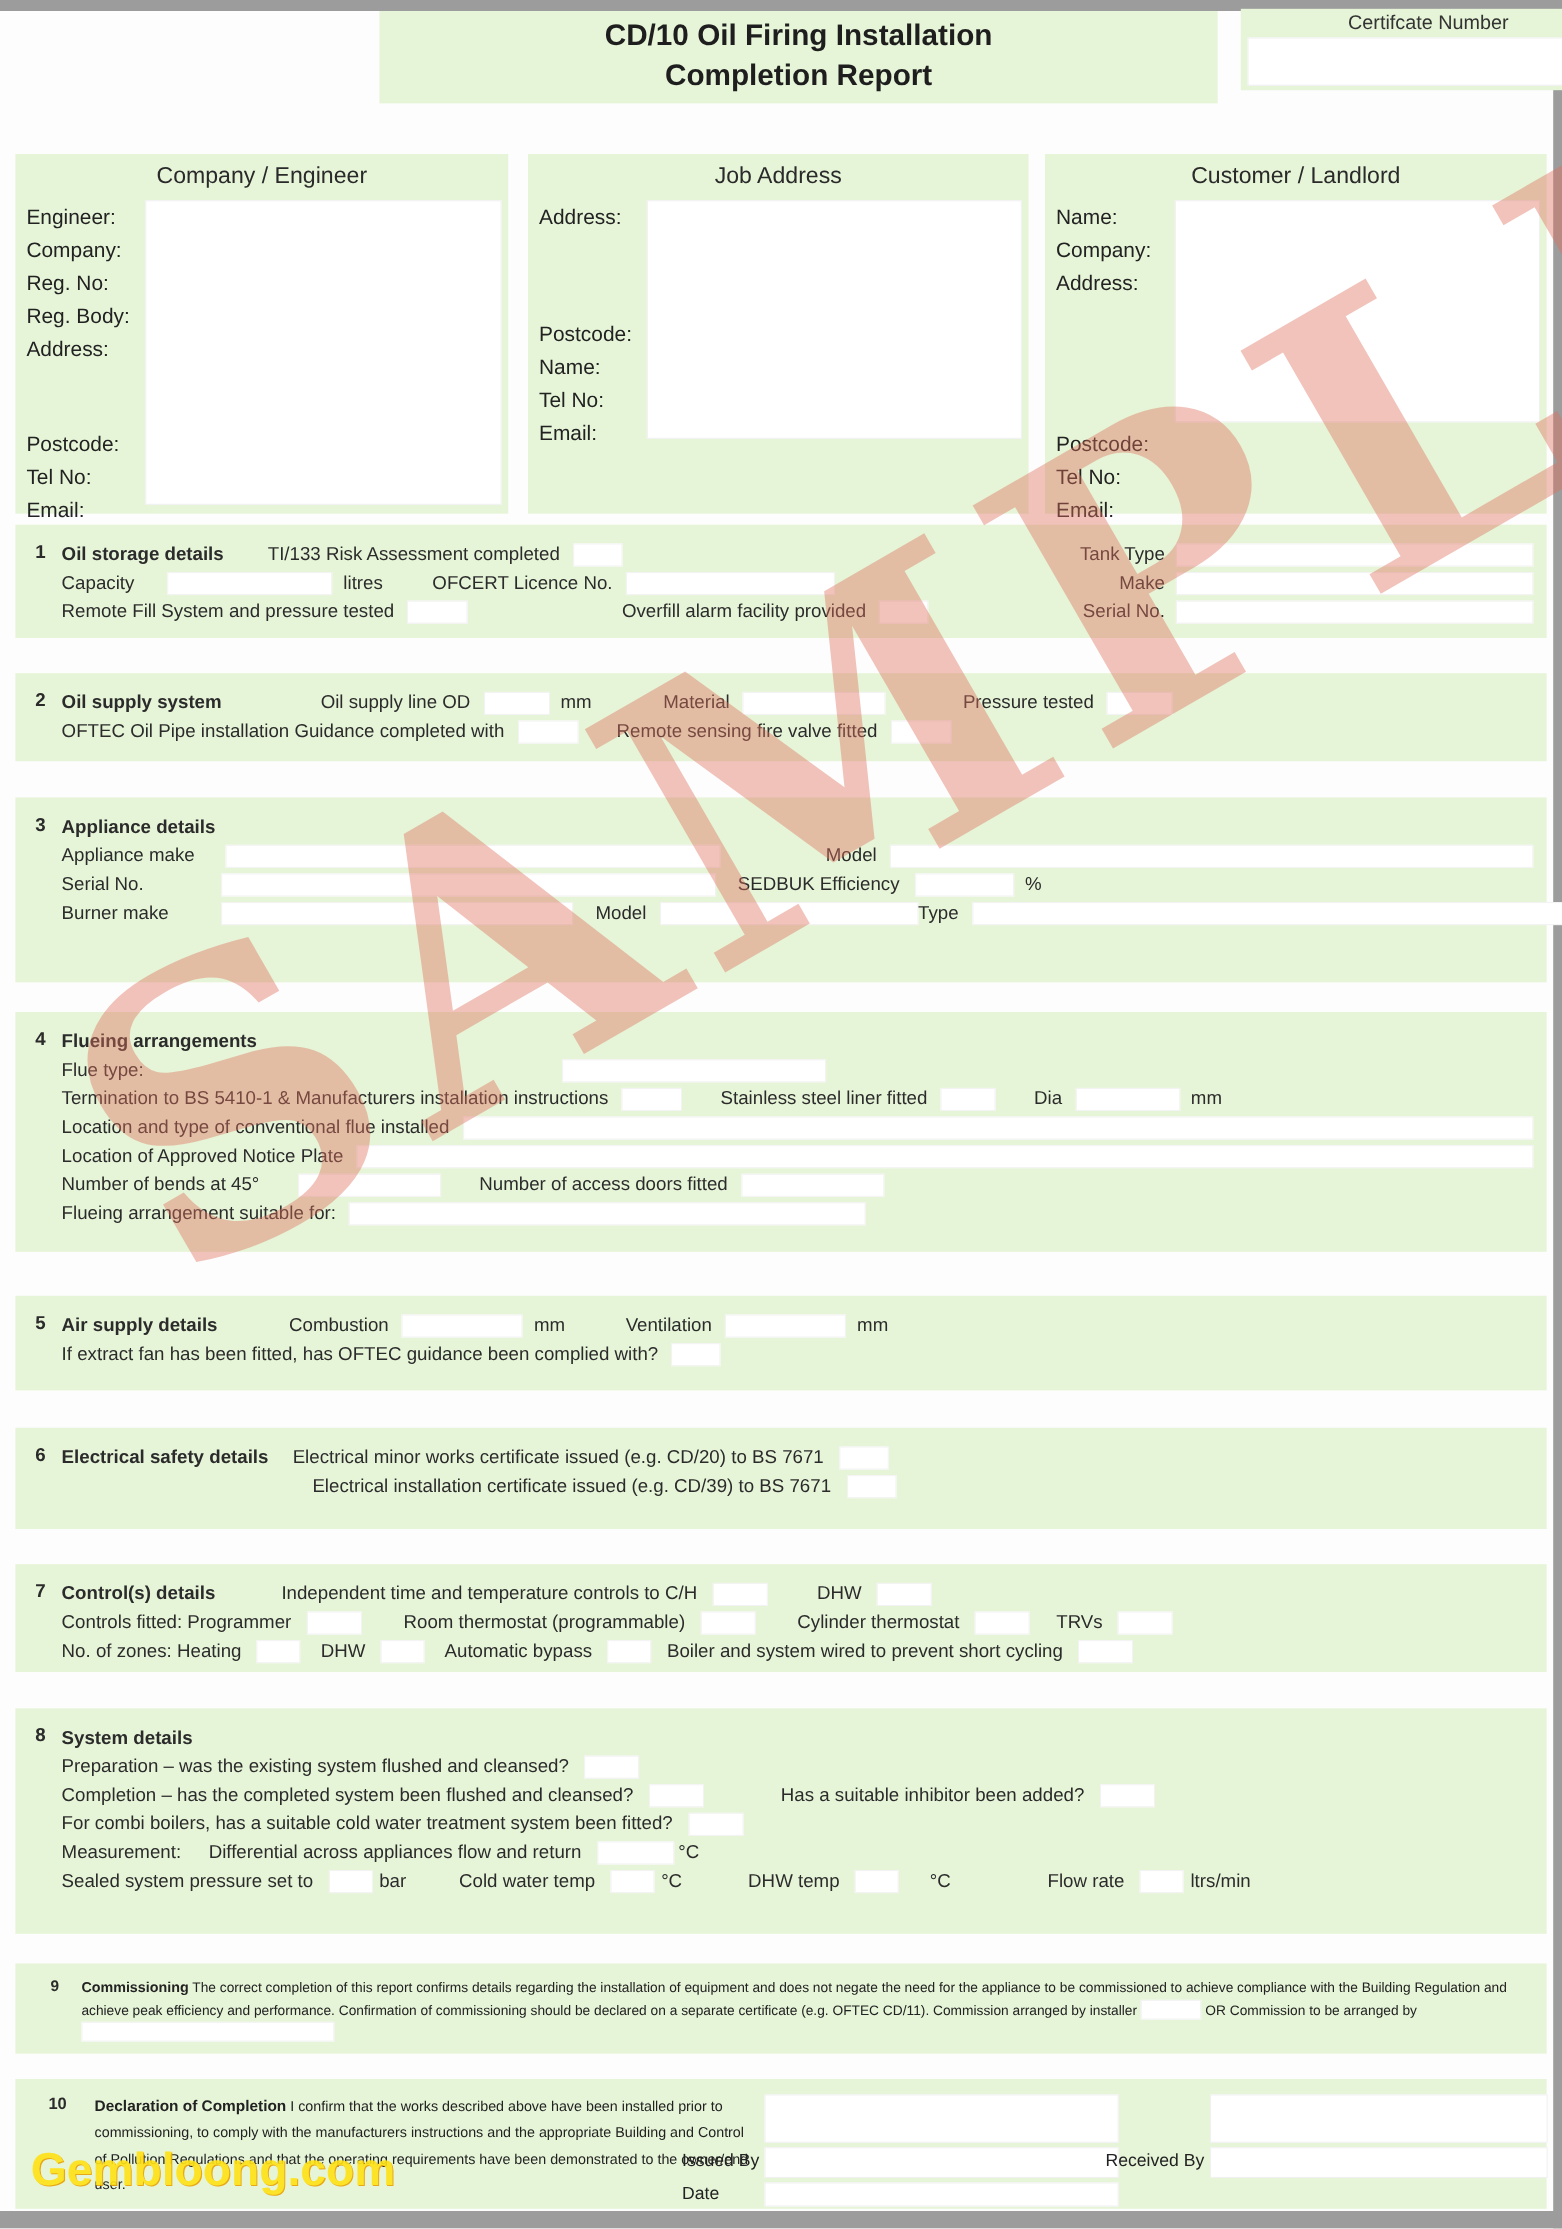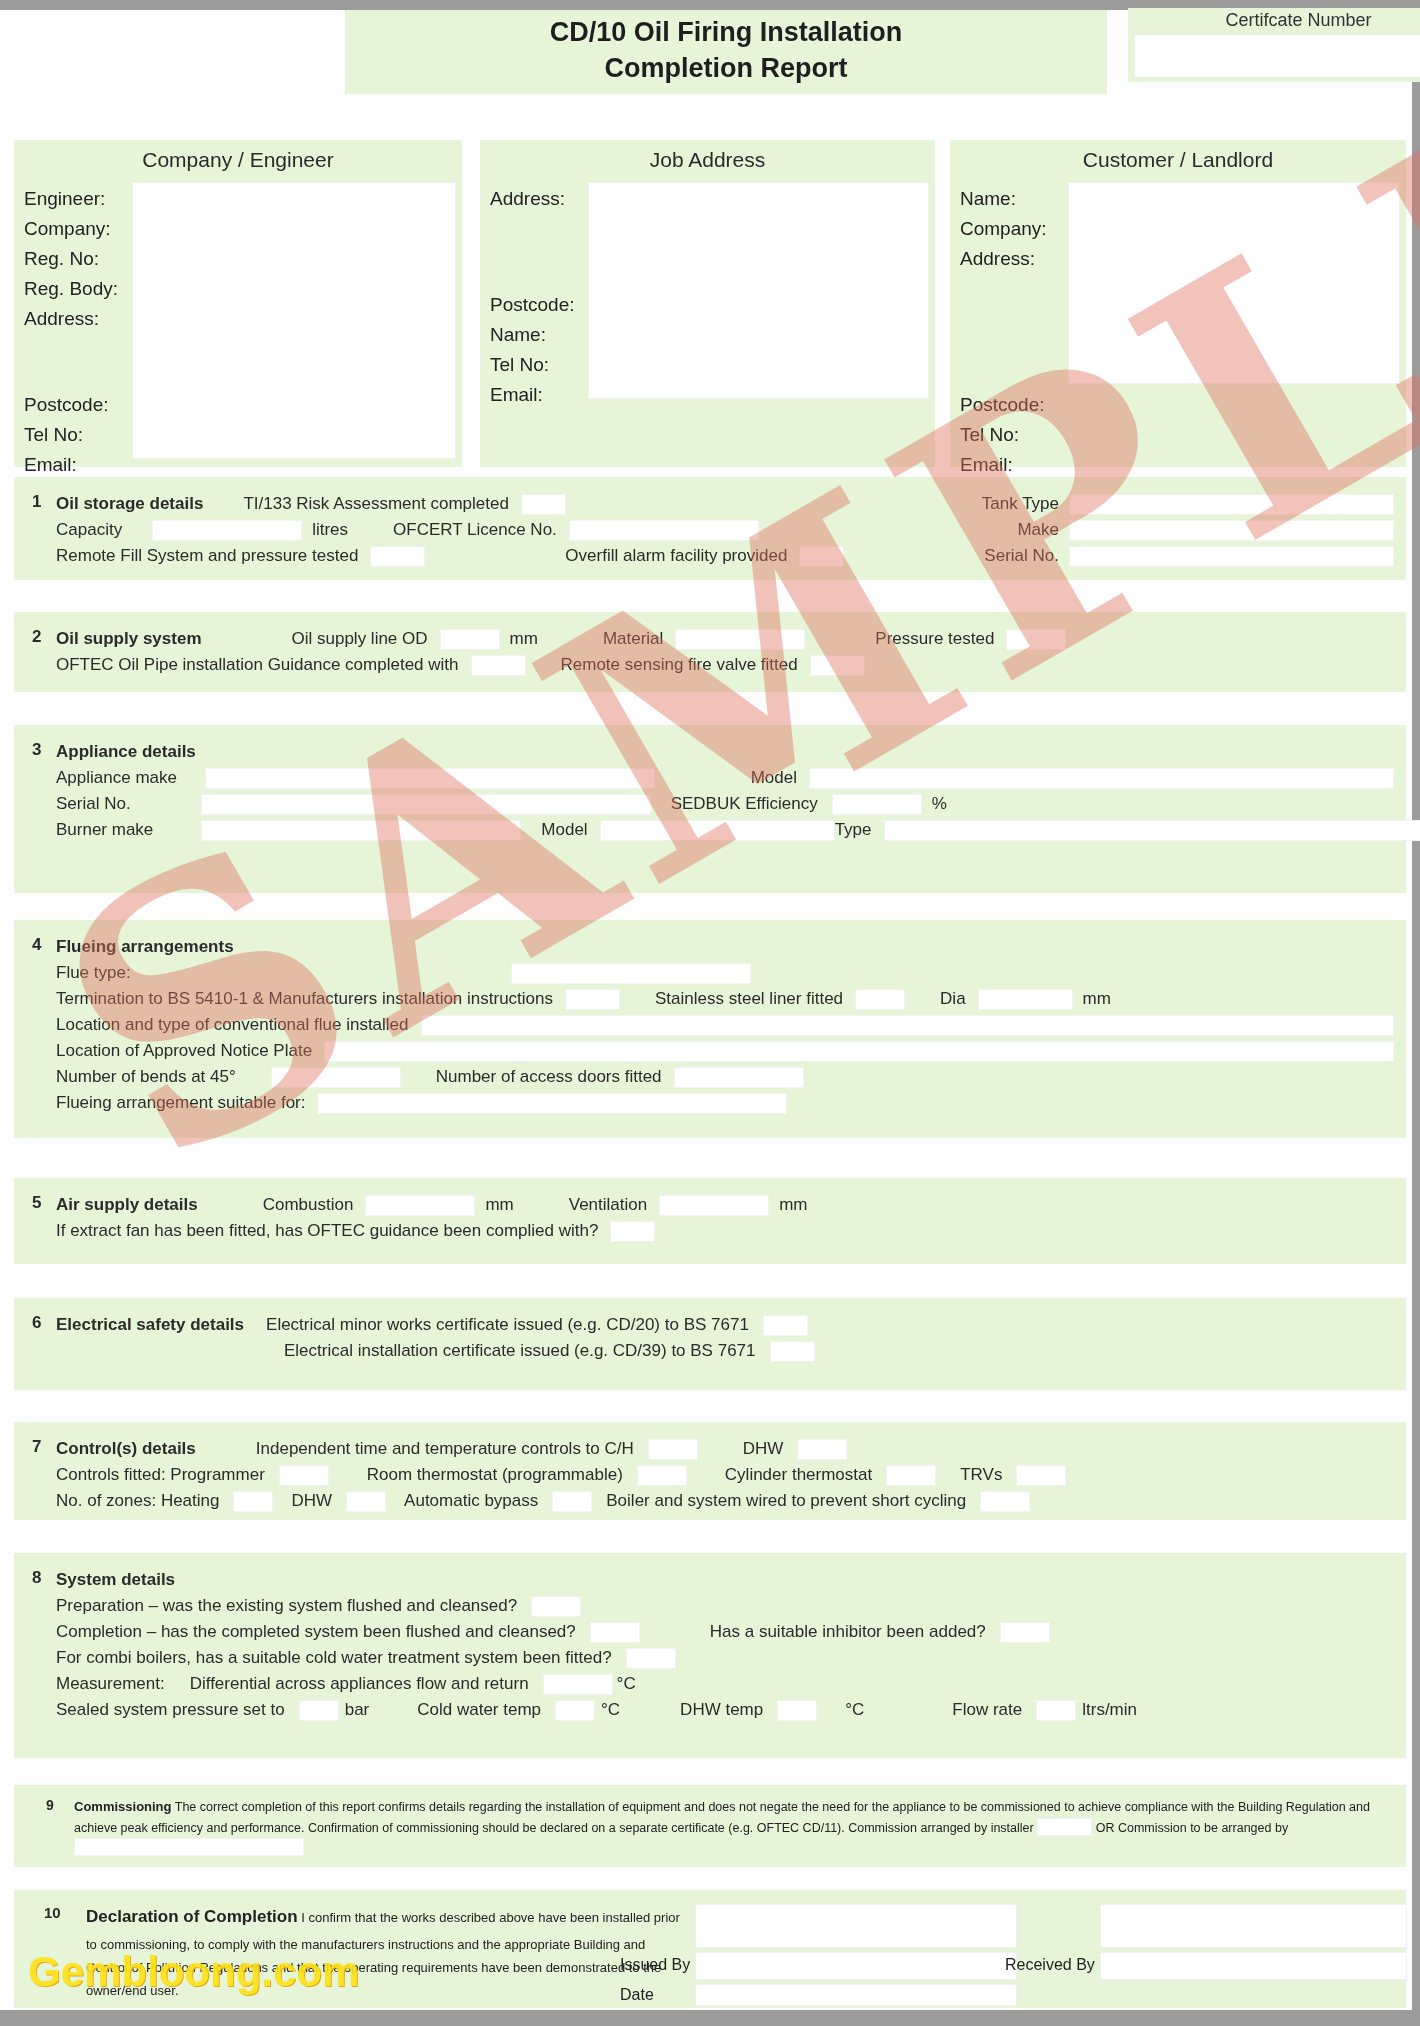--- a/index.html
+++ b/index.html
@@ -63,21 +63,21 @@
   #sec-comm{position:absolute;left:14px;top:1785px;width:1392px;height:82px;box-sizing:border-box;padding:12px 18px 0 60px;}
   #sec-comm .sec-num{left:32px;top:12px;font-size:14px;}
   #comm-text{font-size:12.5px;line-height:1.6;color:#222;}
   #comm-text b{font-size:13px;}
   .ib{display:inline-block;background:#fff;height:18px;vertical-align:-4px;border:1px solid #f3f3f3;box-sizing:border-box;}
 
   
   #sec-dec{position:absolute;left:14px;top:1890px;width:1392px;height:118px;box-sizing:border-box;}
   #sec-dec .sec-num{left:30px;top:14px;font-size:15px;}
   #dec-text{position:absolute;left:72px;top:12px;width:600px;font-size:13px;line-height:1.8;color:#222;}
-  #dec-text b{font-size:17px;}
+  #dec-text b{font-size:14px;}
   .sigbox{position:absolute;background:#fff;border:1px solid #f1f1f1;}
   #sig-issued-area{left:681px;top:14px;width:320px;height:42px;}
   #sig-received-area{left:1086px;top:14px;width:305px;height:42px;}
   #in-issued{left:681px;top:62px;width:320px;height:26px;}
   #in-received{left:1086px;top:62px;width:305px;height:26px;}
   #in-date{left:681px;top:94px;width:320px;height:20px;}
   .siglabel{position:absolute;font-size:16px;color:#222;}
   #lbl-issued{left:606px;top:66px;}
   #lbl-received{left:991px;top:66px;}
   #lbl-date{left:606px;top:96px;}

